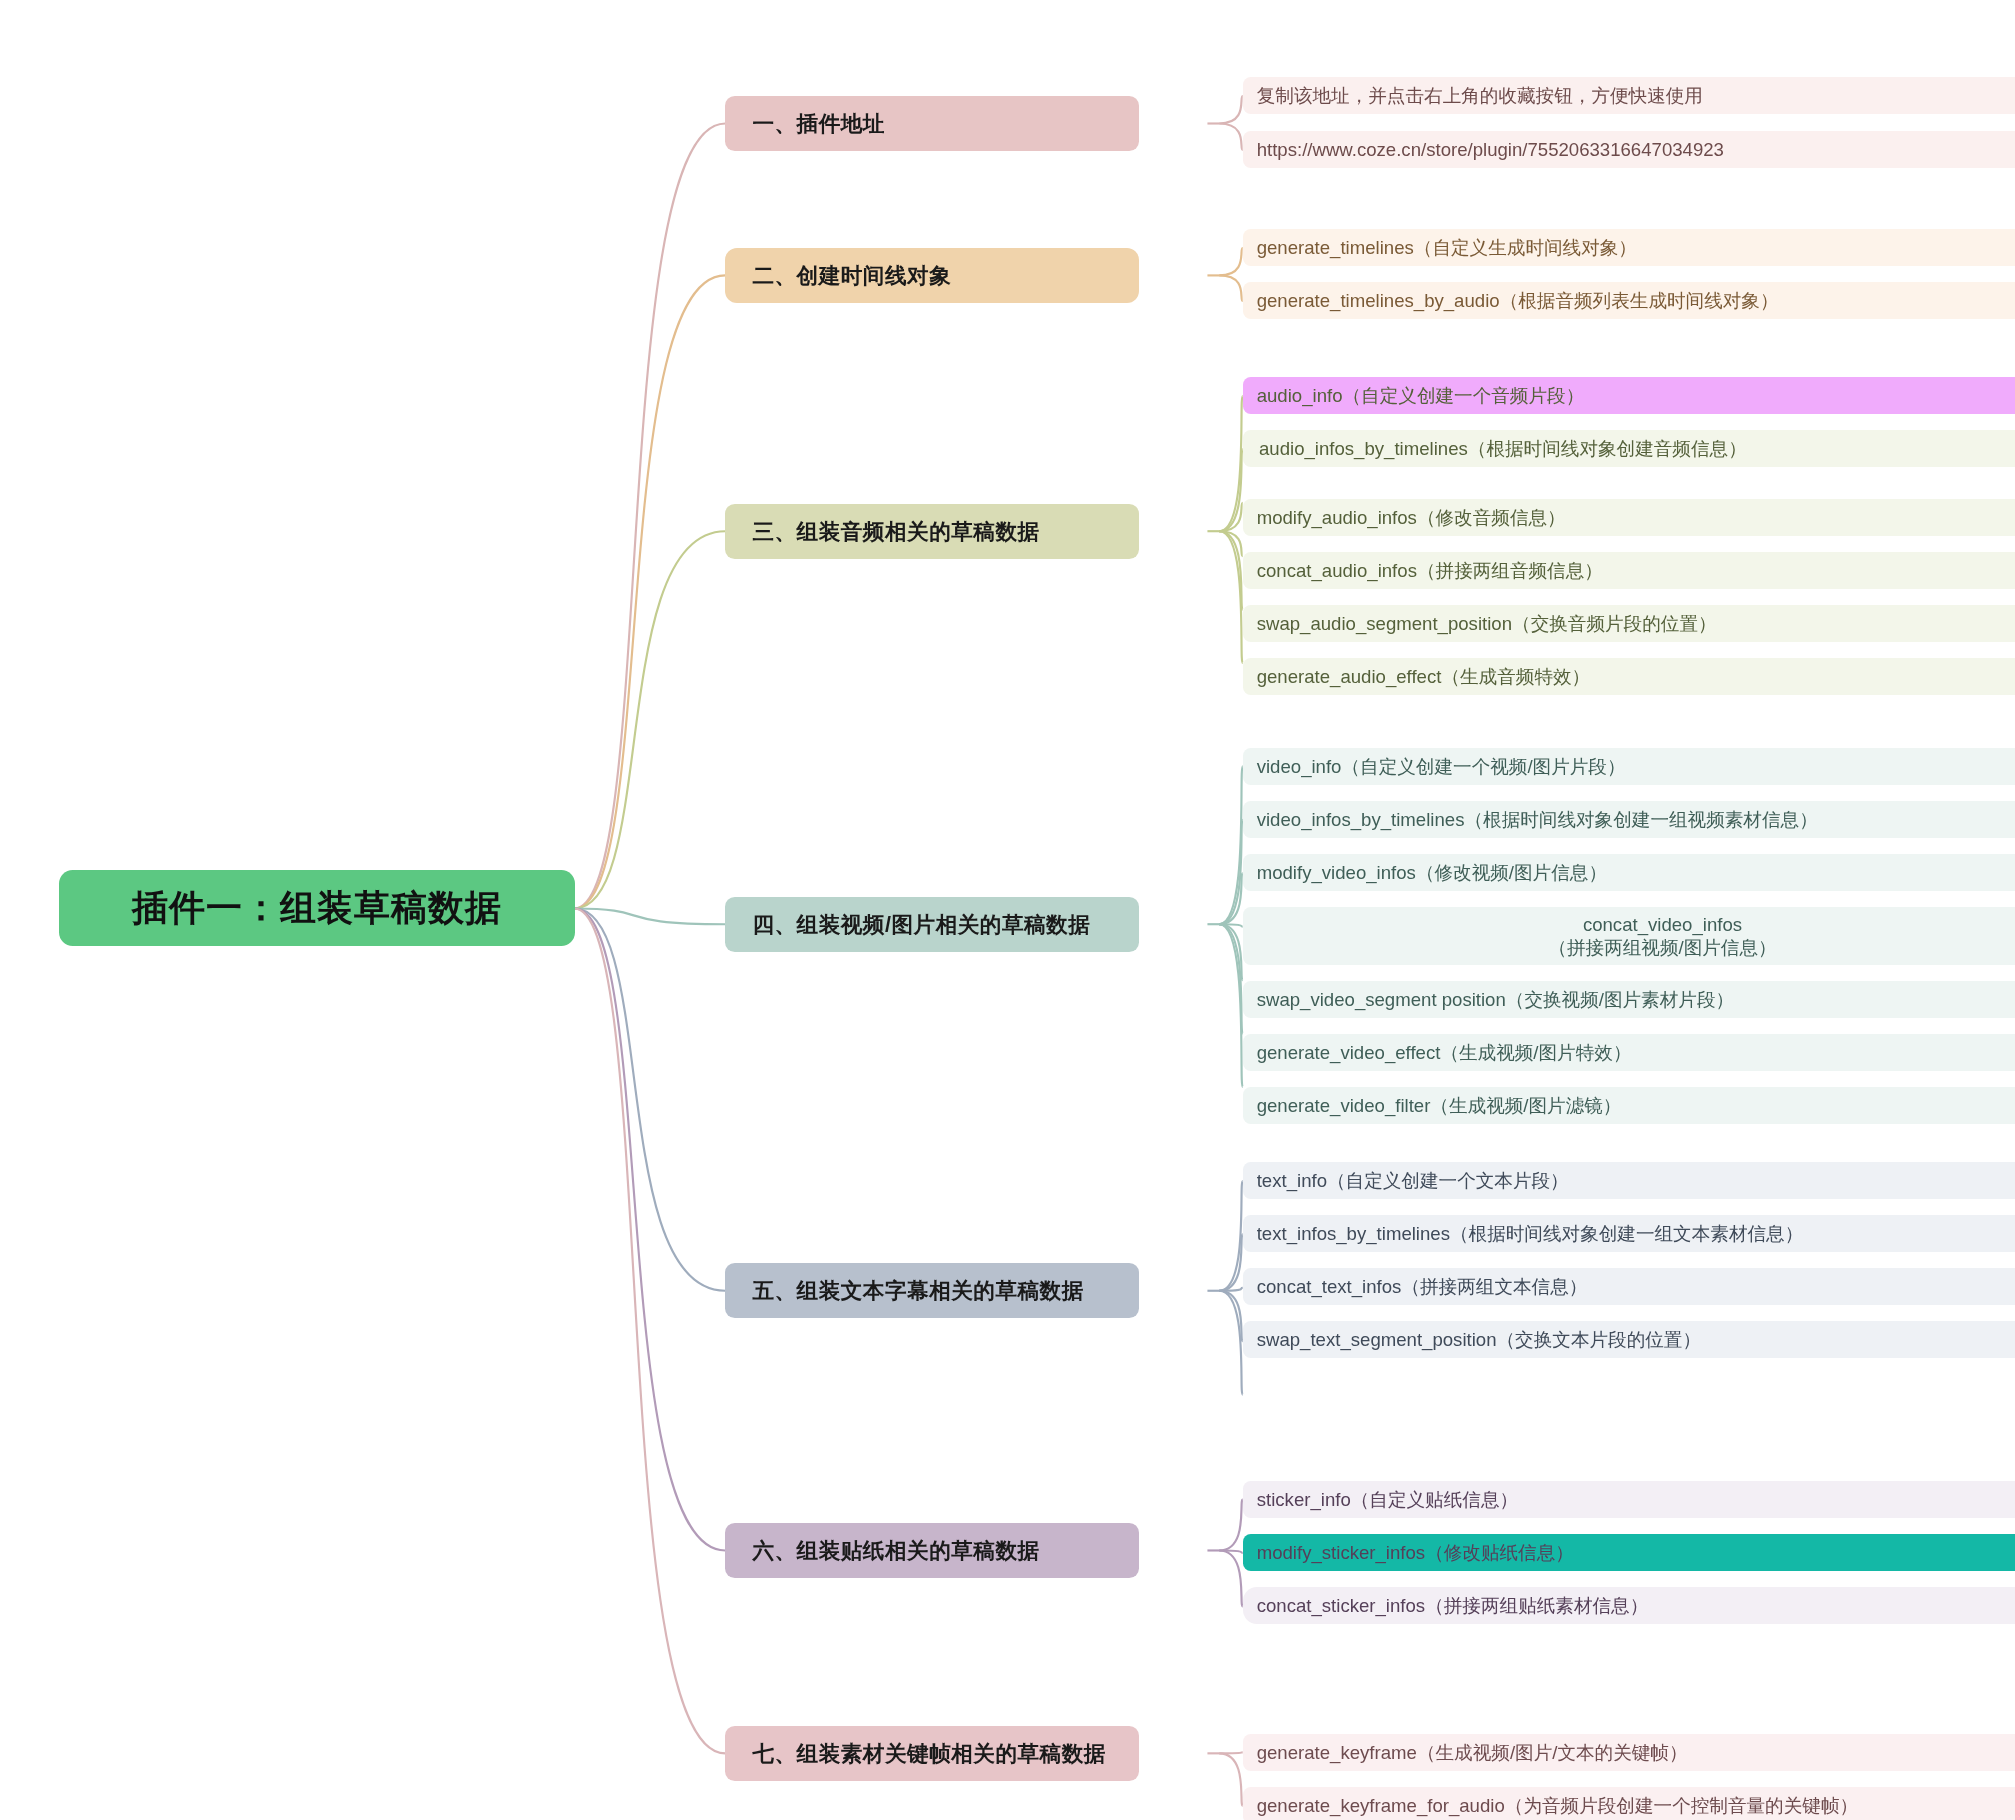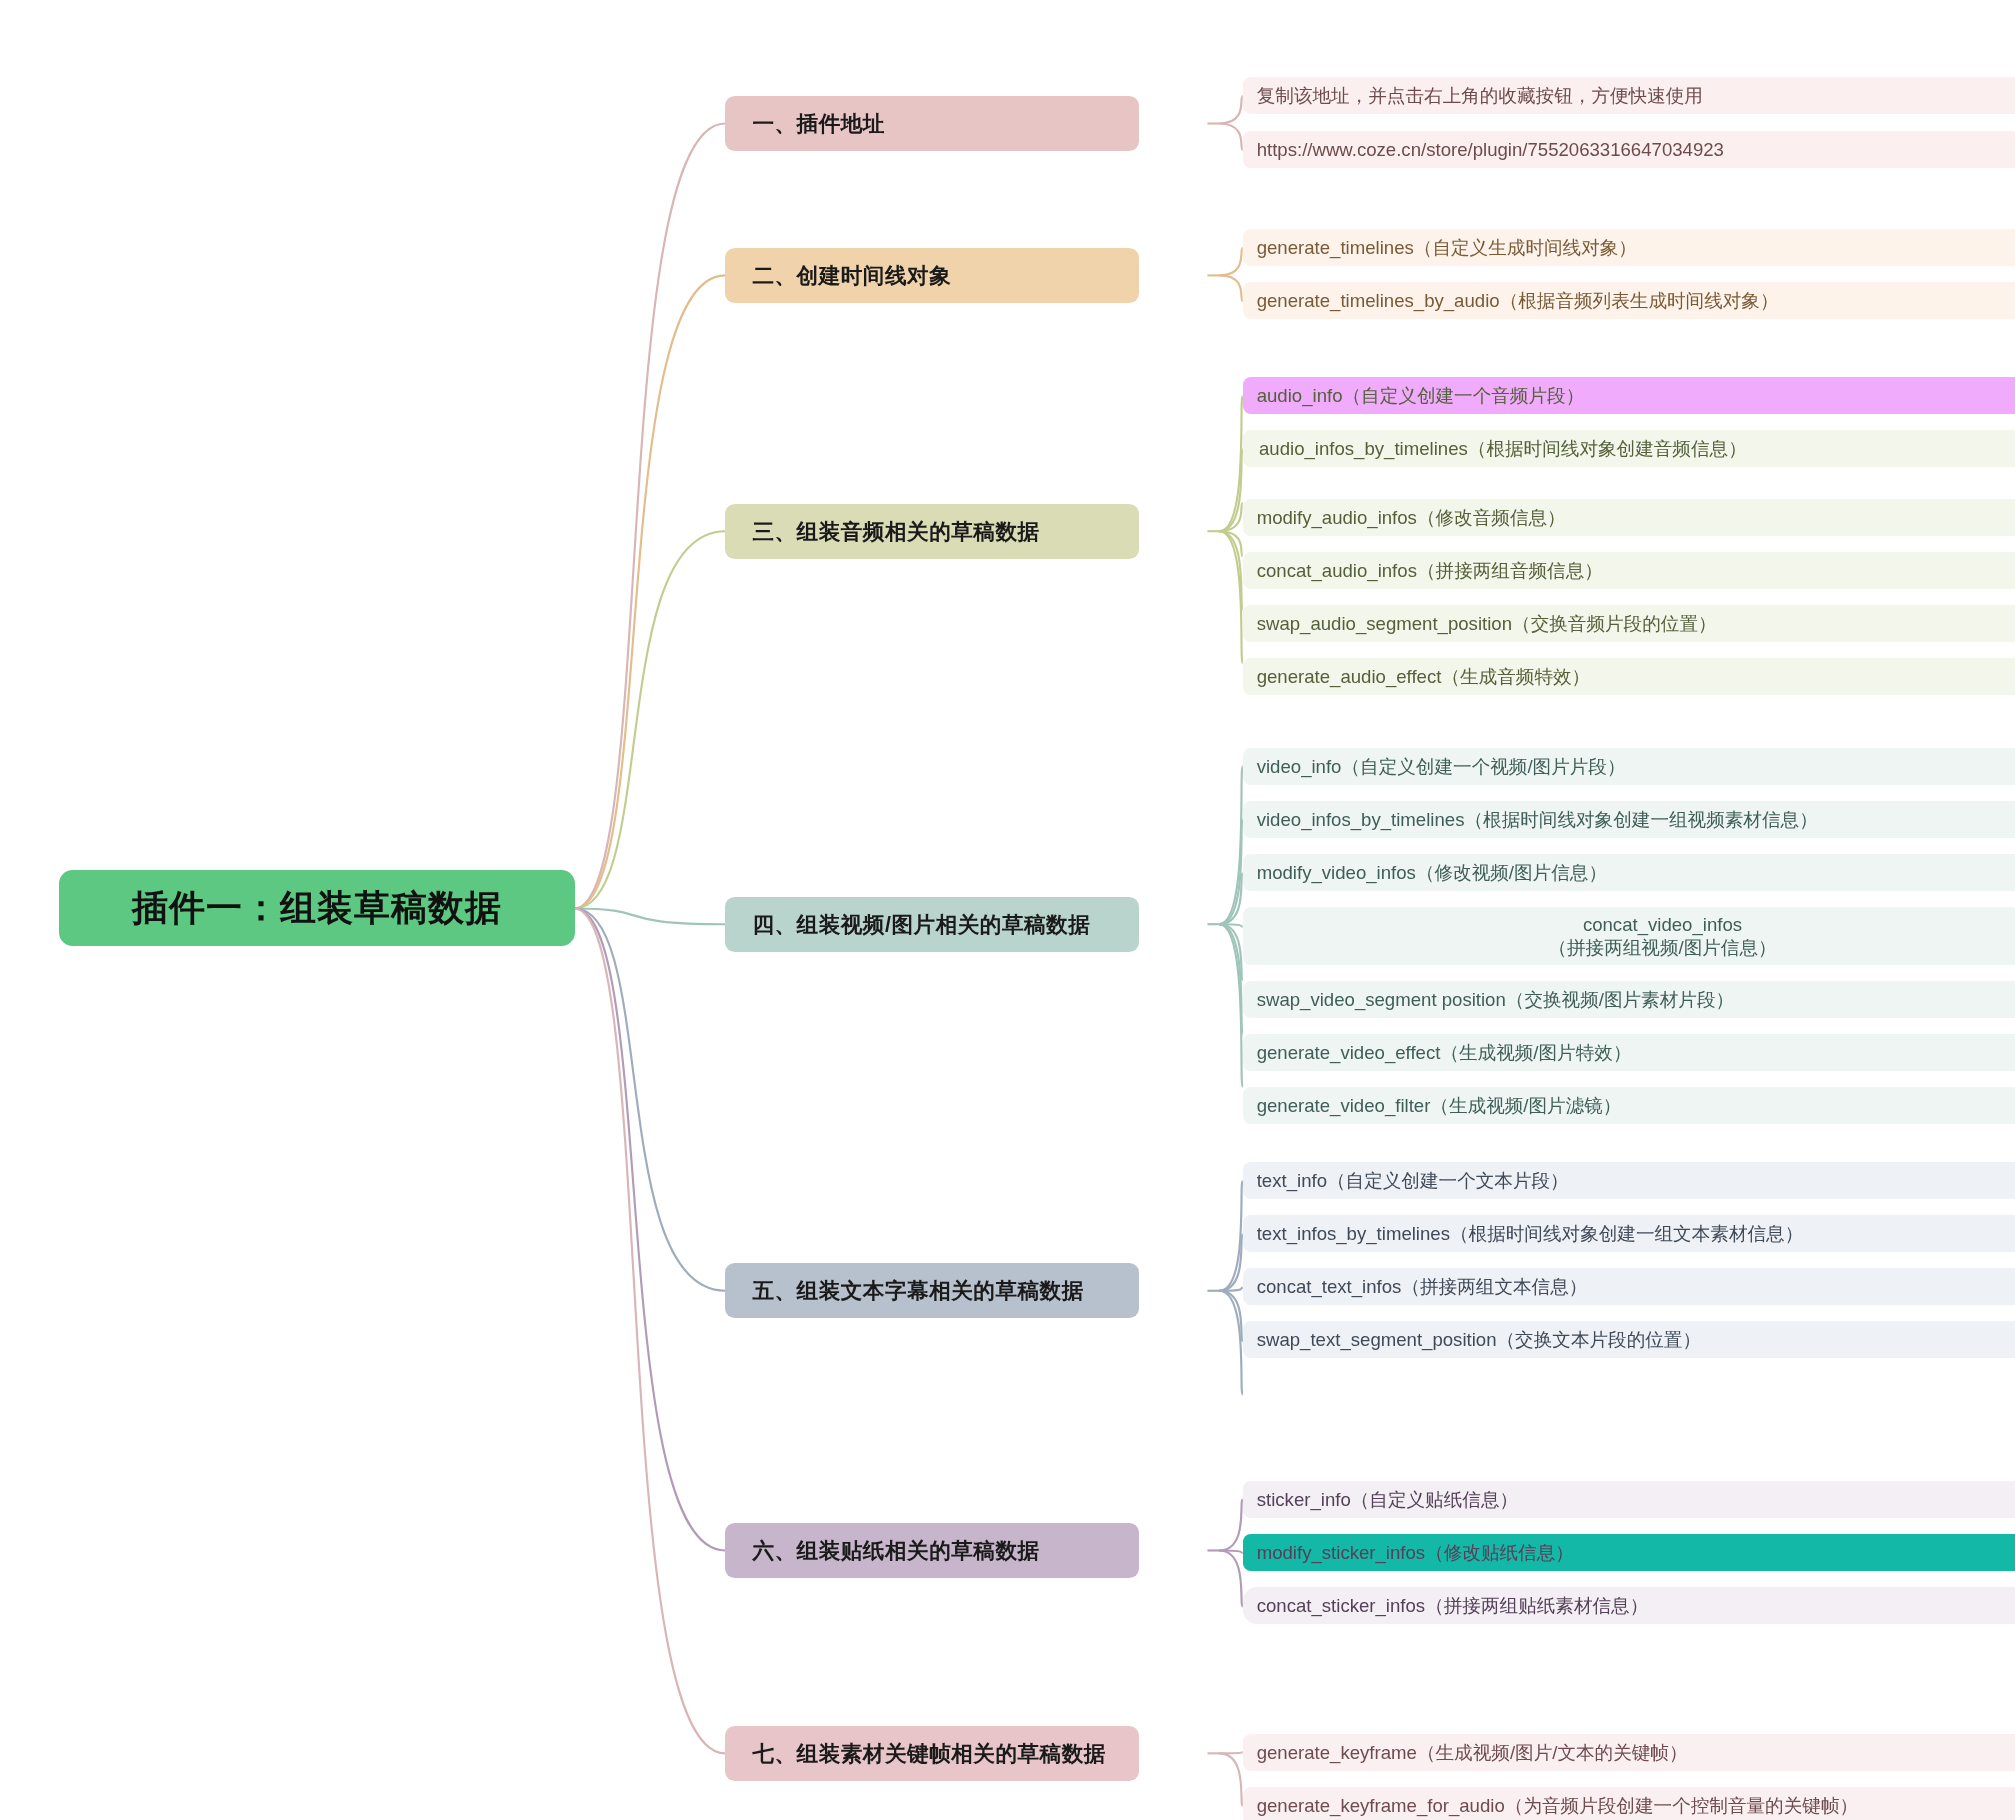--- a/index.html
+++ b/index.html
@@ -105,21 +105,21 @@
         <span>一、插件地址</span>
       </div>
       <div class="leafgroup" style="left: 1243px; top: 77px;">
         <div class="leaf" style="background: rgb(251, 240, 239); color: rgb(109, 75, 75); margin-bottom: 16.7px;">
           <span class="fn">复制该地址，并点击右上角的收藏按钮，方便快速使用</span>
         </div>
         <div class="leaf" style="background: rgb(251, 240, 239); color: rgb(109, 75, 75); margin-bottom: 16.7px;">
           <span class="fn">https://www.coze.cn/store/plugin/7552063316647034923</span>
         </div>
       </div>
-      <div class="node branch" style="left: 725px; top: 248px; background: rgb(240, 211, 171);">
+      <div class="node branch" style="left: 725px; top: 248px; background: rgb(240, 211, 171); border-radius: 12px;">
         <span>二、创建时间线对象</span>
       </div>
       <div class="leafgroup" style="left: 1243px; top: 229px;">
         <div class="leaf" style="background: rgb(253, 243, 234); color: rgb(122, 90, 54); margin-bottom: 15.7px;">
           <span class="fn">generate_timelines</span>
           <span class="desc">（自定义生成时间线对象）</span>
         </div>
         <div class="leaf" style="background: rgb(253, 243, 234); color: rgb(122, 90, 54); margin-bottom: 15.7px;">
           <span class="fn">generate_timelines_by_audio</span>
           <span class="desc">（根据音频列表生成时间线对象）</span>

